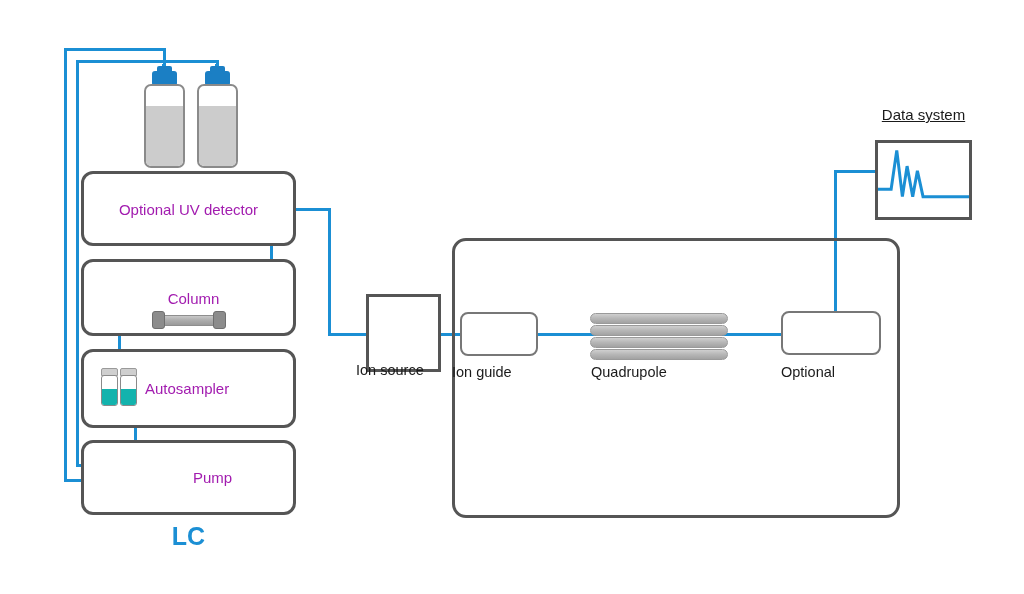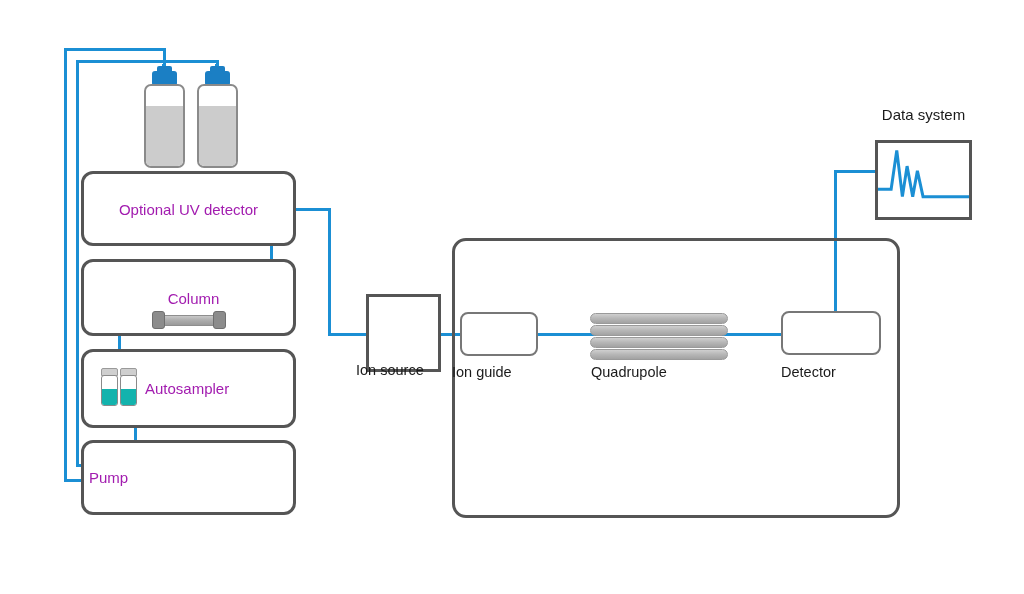--- a/index.html
+++ b/index.html
@@ -162,20 +162,21 @@
     background: #ffffff;
     box-sizing: border-box;
   }
   #data-system-title {
     position: absolute;
     left: 875px; top: 106px;
     width: 97px;
     text-align: center;
     font-size: 15px;
     color: #1a1a1a;
+    text-decoration: underline;
   }
   .chromatogram { position: absolute; }
 </style>
 </head>
 <body>
 
 <div id="stage">
 
   <div class="bline" style="left:163px; top:48px; width:3px; height:30px;"></div>
   <div class="bline" style="left:64px; top:48px; width:102px; height:3px;"></div>
@@ -245,41 +246,42 @@
     </div>
   </div>
   <div>
     <div class="vial-cap" style="left:120px; top:368px; width:17px; height:8px;"></div>
     <div class="vial-body" style="left:120px; top:375px; width:17px; height:31px;">
       <div class="vial-fill" style="height:16px;"></div>
     </div>
   </div>
 
   <div class="module" style="left:81px; top:440px; width:215px; height:75px;"></div>
-  <div class="module-label" style="left:89px; top:469px; width:215px; text-align:left;">Pump</div>
-
+  <div class="module-label" style="left:81px; top:469px; width:215px; text-align:center;padding-left:24px;">Pump</div>
+
+  <div class="group-label" style="left:81px; top:522px; width:215px; text-align:center;">LC</div>
 
   <div id="ms-frame"></div>
 
   <div class="plainbox" style="left:366px; top:294px; width:75px; height:78px; border-width:3px;"></div>
   <div class="sub-label" style="left:356px; top:362px; width:96px;">Ion source</div>
 
   <div class="roundbox" style="left:460px; top:312px; width:78px; height:44px;"></div>
   <div class="sub-label" style="left:452px; top:364px; width:95px;">Ion guide</div>
 
   <div>
     <div class="rod" style="left:590px; top:313px; width:138px; height:11px;"></div>
     <div class="rod" style="left:590px; top:325px; width:138px; height:11px;"></div>
     <div class="rod" style="left:590px; top:337px; width:138px; height:11px;"></div>
     <div class="rod" style="left:590px; top:349px; width:138px; height:11px;"></div>
   </div>
   <div class="sub-label" style="left:591px; top:364px; width:136px;">Quadrupole</div>
 
   <div class="roundbox" style="left:781px; top:311px; width:100px; height:44px;"></div>
-  <div class="sub-label" style="left:781px; top:364px; width:100px;">Detector</div>
+  <div class="sub-label" style="left:781px; top:364px; width:100px;">Optional</div>
 
 
   <div id="data-system-title">Data system</div>
   <div id="data-system-box">
     <svg class="chromatogram" width="91" height="74" viewBox="0 0 97 80" preserveAspectRatio="none" style="left:0; top:0;">
       <polyline id="trace" fill="none" stroke="#1b8fd4" stroke-width="3.2" stroke-linejoin="miter" stroke-linecap="butt" points="0.00,50.00 14.00,50.00 20.00,8.00 26.00,58.00 31.00,25.00 37.00,58.00 42.00,30.00 48.00,58.00 53.00,58.00 59.00,58.00 64.00,58.00 97.00,58.00"></polyline>
     </svg>
   </div>
 
 </div>

